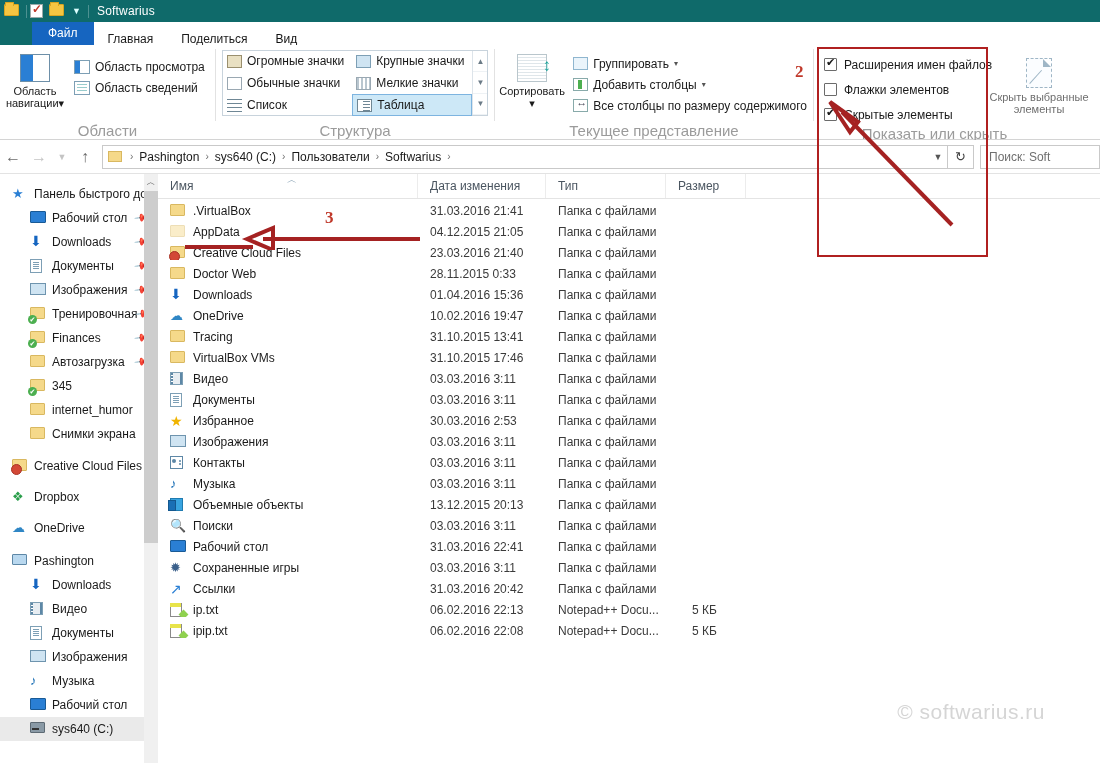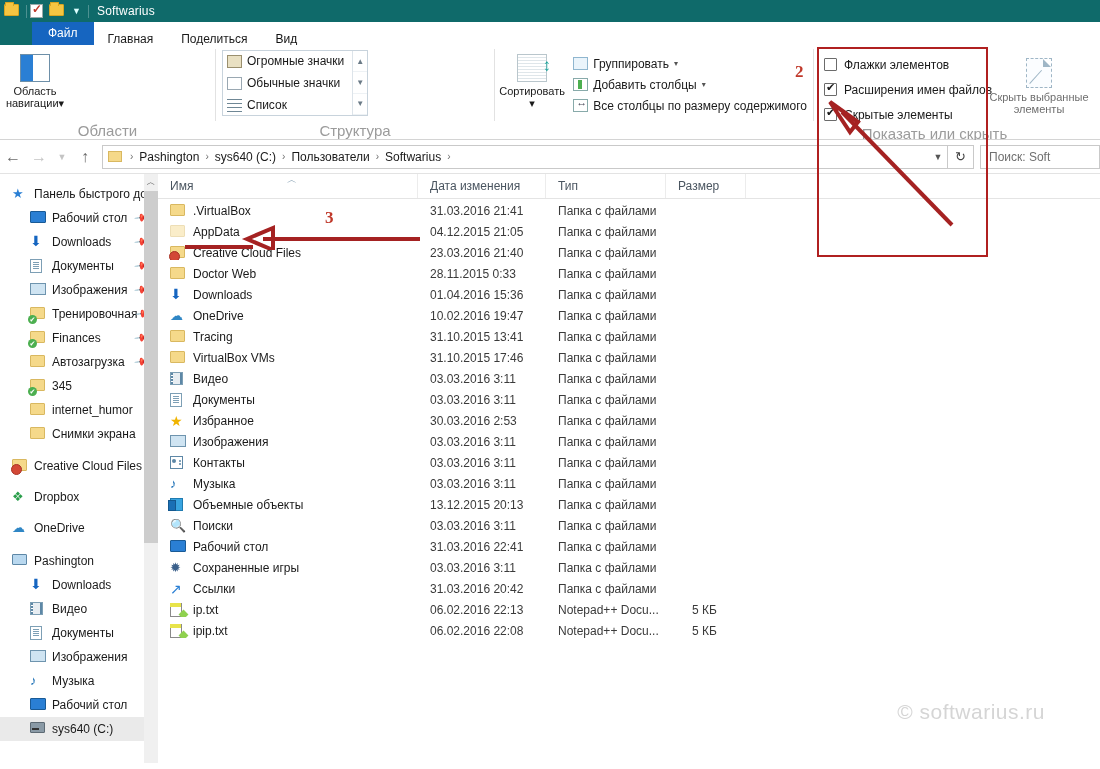--- a/index.html
+++ b/index.html
@@ -328,20 +328,33 @@
   <div class="rgroup" style="width:215px">
     <div class="rgroup-body">
       <div class="bigbtn">
         <div class="navpane-ico">
             <div class="l"></div>
             <div class="r"></div>
           </div>
         <div class="lbl">
           <span>Область</span><br>
           <span>навигации</span><span class="caret">▾</span>
+        </div>
+      </div>
+      <div style="display:flex;flex-direction:column;padding-top:6px;">
+        <div class="srow">
+          <div class="mini mini-pane">
+              <div class="a"></div>
+              <div class="b"></div>
+            </div>
+          <div class="txt">Область просмотра</div>
+        </div>
+        <div class="srow">
+          <div class="mini mini-pane2"></div>
+          <div class="txt">Область сведений</div>
         </div>
       </div>
     </div>
     <div class="rgroup-label">Области</div>
   </div>
 
   <div class="rsep"></div>
 
   <div class="rgroup" style="width:278px">
     <div class="rgroup-body" style="padding:0 6px;">
@@ -354,20 +367,34 @@
             </div>
             <div class="gitem">
               <div class="ico-med"></div>
               <div class="gtxt">Обычные значки</div>
             </div>
             <div class="gitem">
               <div class="ico-list"></div>
               <div class="gtxt">Список</div>
             </div>
           </div>
+          <div class="gal-col">
+            <div class="gitem">
+              <div class="ico-large"></div>
+              <div class="gtxt">Крупные значки</div>
+            </div>
+            <div class="gitem">
+              <div class="ico-small"></div>
+              <div class="gtxt">Мелкие значки</div>
+            </div>
+            <div class="gitem sel">
+              <div class="ico-table"></div>
+              <div class="gtxt">Таблица</div>
+            </div>
+          </div>
         </div>
         <div class="gal-scroll">
           <div>▲</div>
           <div>▼</div>
           <div>▼</div>
         </div>
       </div>
     </div>
     <div class="rgroup-label">Структура</div>
   </div>
@@ -392,34 +419,35 @@
           <div class="mini ico-cols"></div>
           <div class="txt">Добавить столбцы</div>
           <div class="caret">▾</div>
         </div>
         <div class="srow">
           <div class="mini ico-fit"></div>
           <div class="txt">Все столбцы по размеру содержимого</div>
         </div>
       </div>
     </div>
+    <div class="rgroup-label">Текущее представление</div>
   </div>
 
   <div class="rsep"></div>
 
   <div class="rgroup" style="width:281px">
     <div class="rgroup-body">
       <div style="display:flex;flex-direction:column;padding-top:2px;width:175px;">
         <div class="cbrow">
+          <div class="cbox checked"></div>
+          <div class="ctxt">Расширения имен файлов</div>
+        </div>
+        <div class="cbrow">
           <div class="cbox"></div>
           <div class="ctxt">Флажки элементов</div>
-        </div>
-        <div class="cbrow">
-          <div class="cbox checked"></div>
-          <div class="ctxt">Расширения имен файлов</div>
         </div>
         <div class="cbrow">
           <div class="cbox checked"></div>
           <div class="ctxt">Скрытые элементы</div>
         </div>
       </div>
       <div class="bigbtn" style="width:100px;padding-top:8px;">
         <div class="hidesel-ico"></div>
         <div class="lbl" style="color:#6e6e6e;">
           <span>Скрыть выбранные</span><br>

